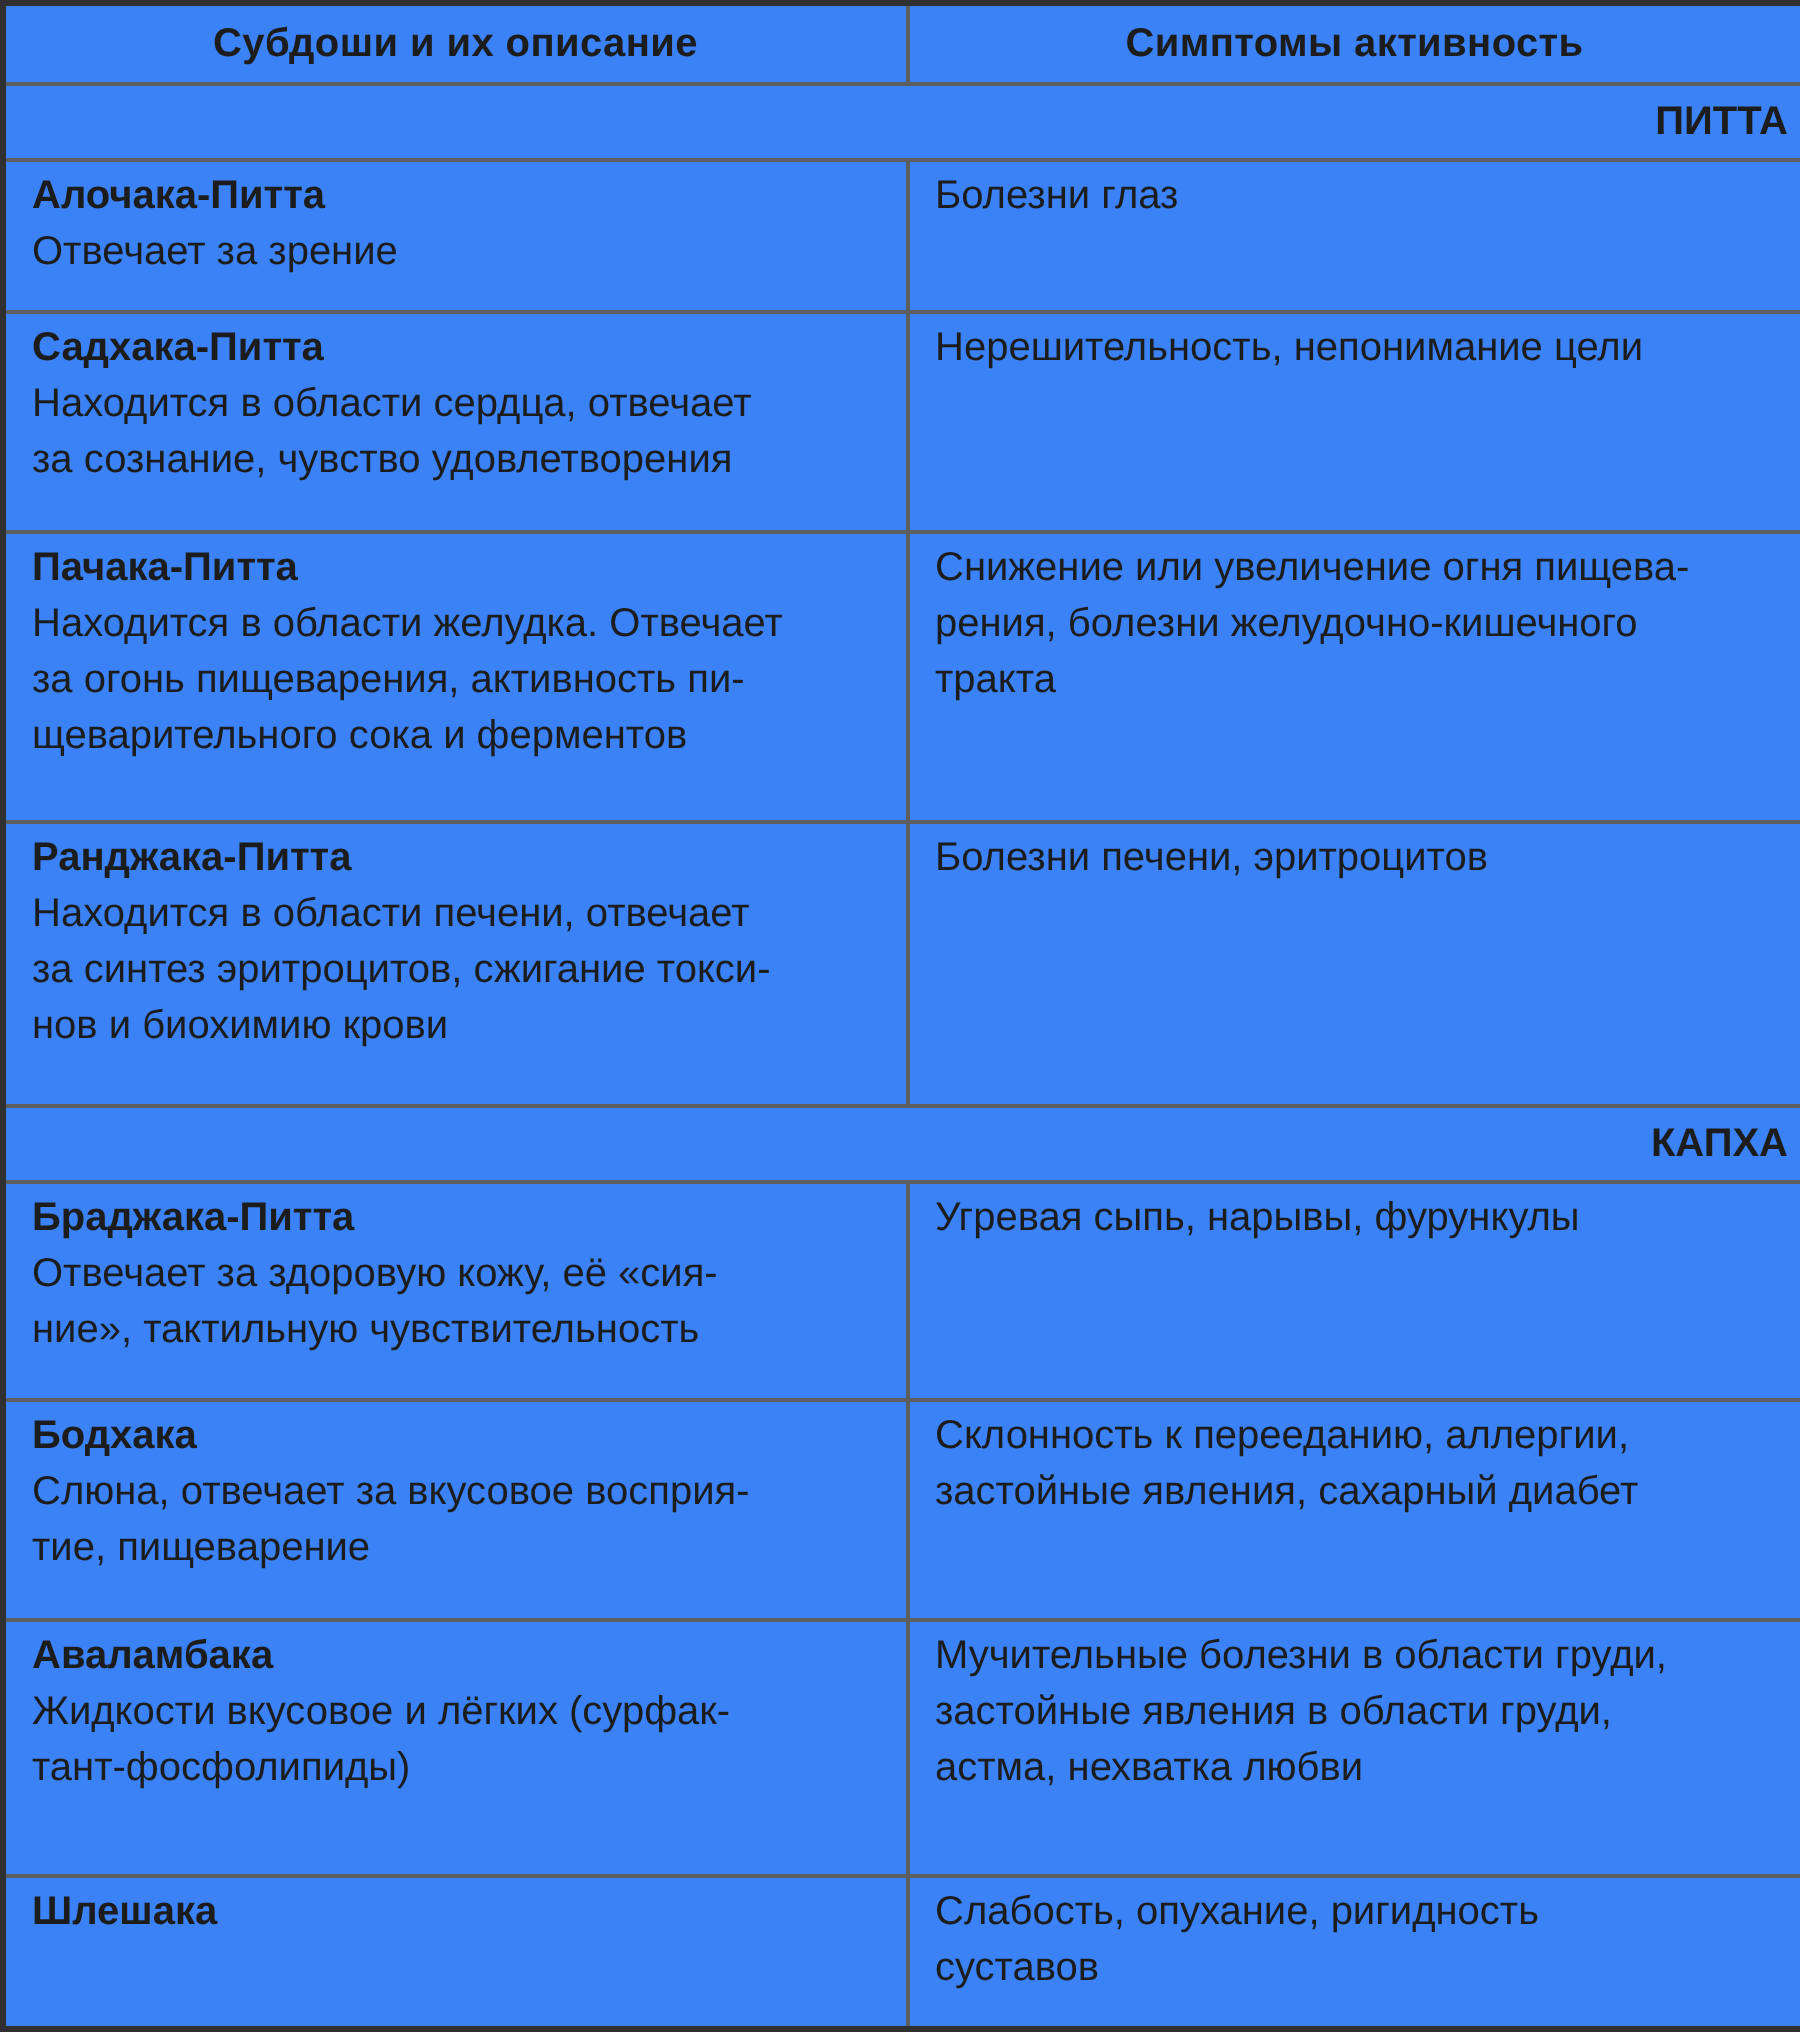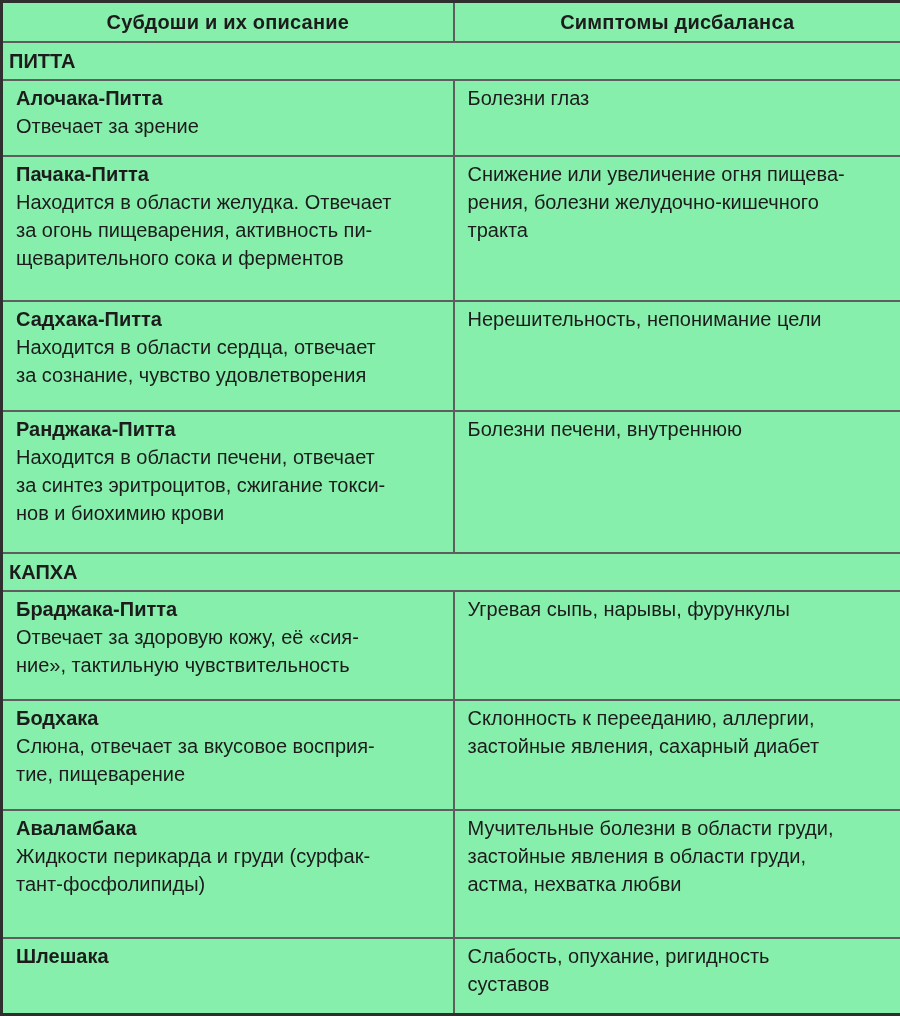--- a/index.html
+++ b/index.html
@@ -5,21 +5,21 @@
   html, body {
     margin: 0;
     padding: 0;
     background: #ffffff;
     font-family: "Liberation Sans", "DejaVu Sans", sans-serif;
     color: #1c1c1c;
   }
   .page {
     width: 900px;
     height: 1016px;
-    background: #86efac;
+    background: #3b82f6;
     box-sizing: border-box;
   }
   table.subdosha {
     width: 900px;
     height: 1016px;
     border-collapse: collapse;
     table-layout: fixed;
     border: 3px solid #2f2f2f;
   }
   table.subdosha col.c1 { width: 452px; }
@@ -35,21 +35,21 @@
   }
   th.colhead {
     text-align: center;
     vertical-align: middle;
     font-weight: bold;
     font-size: 20px;
     padding: 2px 6px;
     letter-spacing: 0.2px;
   }
   td.section {
-    text-align: left;
+    text-align: right;
     vertical-align: middle;
     font-weight: bold;
     font-size: 20px;
     padding: 1px 6px;
   }
   .dosha-name {
     font-weight: bold;
     white-space: pre-line;
   }
   .dosha-desc, .symptoms {
@@ -62,64 +62,64 @@
 <div class="page">
   <table class="subdosha">
     <colgroup>
         <col class="c1">
         <col class="c2">
       </colgroup>
 
     <tbody>
         <tr style="height:34px">
       <th class="colhead">Субдоши и их описание</th>
-      <th class="colhead">Симптомы дисбаланса</th>
+      <th class="colhead">Симптомы активность</th>
     </tr>
 
     <tr style="height:29px">
       <td class="section" colspan="2">ПИТТА</td>
     </tr>
 
     <tr style="height:60px">
       <td>
         <div class="dosha-name">Алочака-Питта</div>
         <div class="dosha-desc">Отвечает за зрение</div>
       </td>
       <td class="symptoms">Болезни глаз</td>
     </tr>
 
+    <tr style="height:87px">
+      <td>
+        <div class="dosha-name">Садхака-Питта</div>
+        <div class="dosha-desc">Находится в области сердца, отвечает
+за сознание, чувство удовлетворения</div>
+      </td>
+      <td class="symptoms">Нерешительность, непонимание цели</td>
+    </tr>
+
     <tr style="height:122px">
       <td>
         <div class="dosha-name">Пачака-Питта</div>
         <div class="dosha-desc">Находится в области желудка. Отвечает
 за огонь пищеварения, активность пи-
 щеварительного сока и ферментов</div>
       </td>
       <td class="symptoms">Снижение или увеличение огня пищева-
 рения, болезни желудочно-кишечного
 тракта</td>
     </tr>
 
-    <tr style="height:87px">
-      <td>
-        <div class="dosha-name">Садхака-Питта</div>
-        <div class="dosha-desc">Находится в области сердца, отвечает
-за сознание, чувство удовлетворения</div>
-      </td>
-      <td class="symptoms">Нерешительность, непонимание цели</td>
-    </tr>
-
     <tr style="height:110px">
       <td>
         <div class="dosha-name">Ранджака-Питта</div>
         <div class="dosha-desc">Находится в области печени, отвечает
 за синтез эритроцитов, сжигание токси-
 нов и биохимию крови</div>
       </td>
-      <td class="symptoms">Болезни печени, внутреннюю</td>
+      <td class="symptoms">Болезни печени, эритроцитов</td>
     </tr>
 
     <tr style="height:30px">
       <td class="section" colspan="2">КАПХА</td>
     </tr>
 
     <tr style="height:88px">
       <td>
         <div class="dosha-name">Браджака-Питта</div>
         <div class="dosha-desc">Отвечает за здоровую кожу, её «сия-
@@ -135,21 +135,21 @@
         <div class="dosha-desc">Слюна, отвечает за вкусовое восприя-
 тие, пищеварение</div>
       </td>
       <td class="symptoms">Склонность к перееданию, аллергии,
 застойные явления, сахарный диабет</td>
     </tr>
 
     <tr style="height:108px">
       <td>
         <div class="dosha-name">Аваламбака</div>
-        <div class="dosha-desc">Жидкости перикарда и груди (сурфак-
+        <div class="dosha-desc">Жидкости вкусовое и лёгких (сурфак-
 тант-фосфолипиды)</div>
       </td>
       <td class="symptoms">Мучительные болезни в области груди,
 застойные явления в области груди,
 астма, нехватка любви</td>
     </tr>
 
 
     <tr style="height:64px">
       <td>

